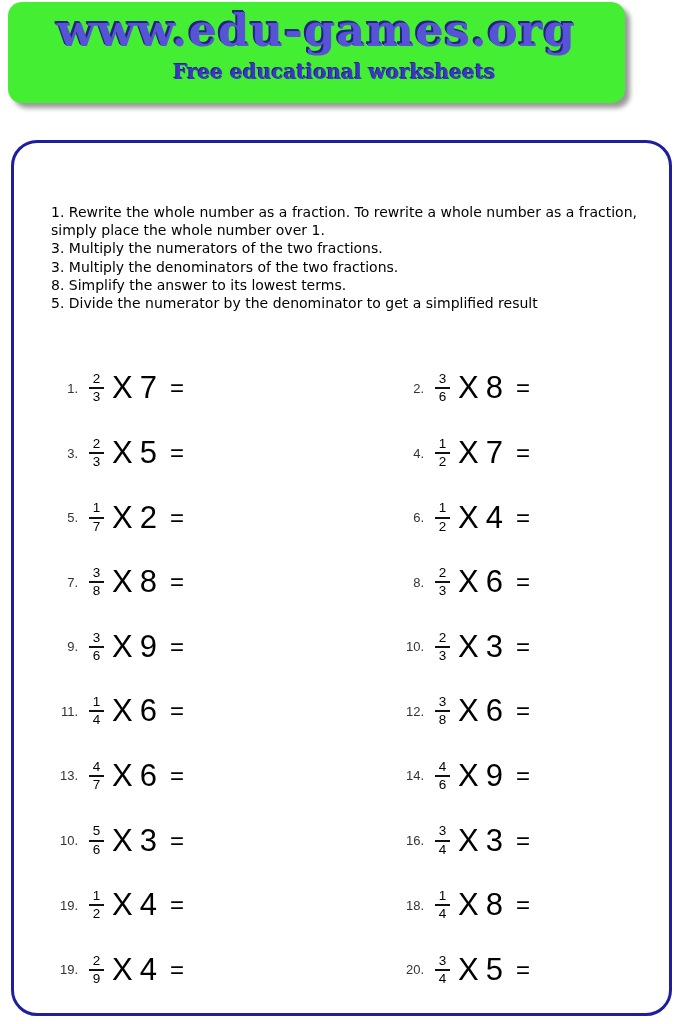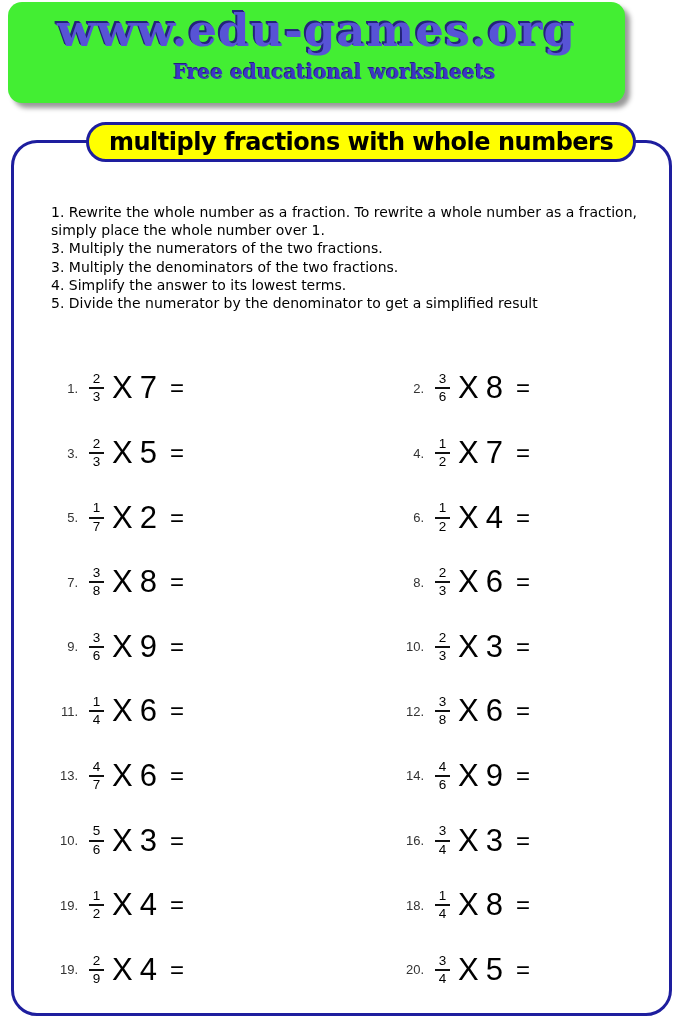--- a/index.html
+++ b/index.html
@@ -76,29 +76,26 @@
 <body>
 
 <div class="page">
 
   <header class="banner">
     <div class="banner-title">www.edu-games.org</div>
     <div class="banner-subtitle">Free educational worksheets</div>
   </header>
 
   <main class="sheet">
-    <div class="pill">
-      <span>multiply fractions with whole numbers</span>
-    </div>
 
     <div class="instructions">
         <div>1. Rewrite the whole number as a fraction. To rewrite a whole number as a fraction, simply place the whole number over 1.</div>
         <div>3. Multiply the numerators of the two fractions.</div>
         <div>3. Multiply the denominators of the two fractions.</div>
-        <div>4. Simplify the answer to its lowest terms.</div>
+        <div>8. Simplify the answer to its lowest terms.</div>
         <div>5. Divide the numerator by the denominator to get a simplified result</div>
       </div>
 
     <div class="problems">
   <div class="problem">
     <span class="pnum">1.</span>
     <span class="frac">
       <span class="num">2</span>
       <span class="bar"></span>
       <span class="den">3</span>

